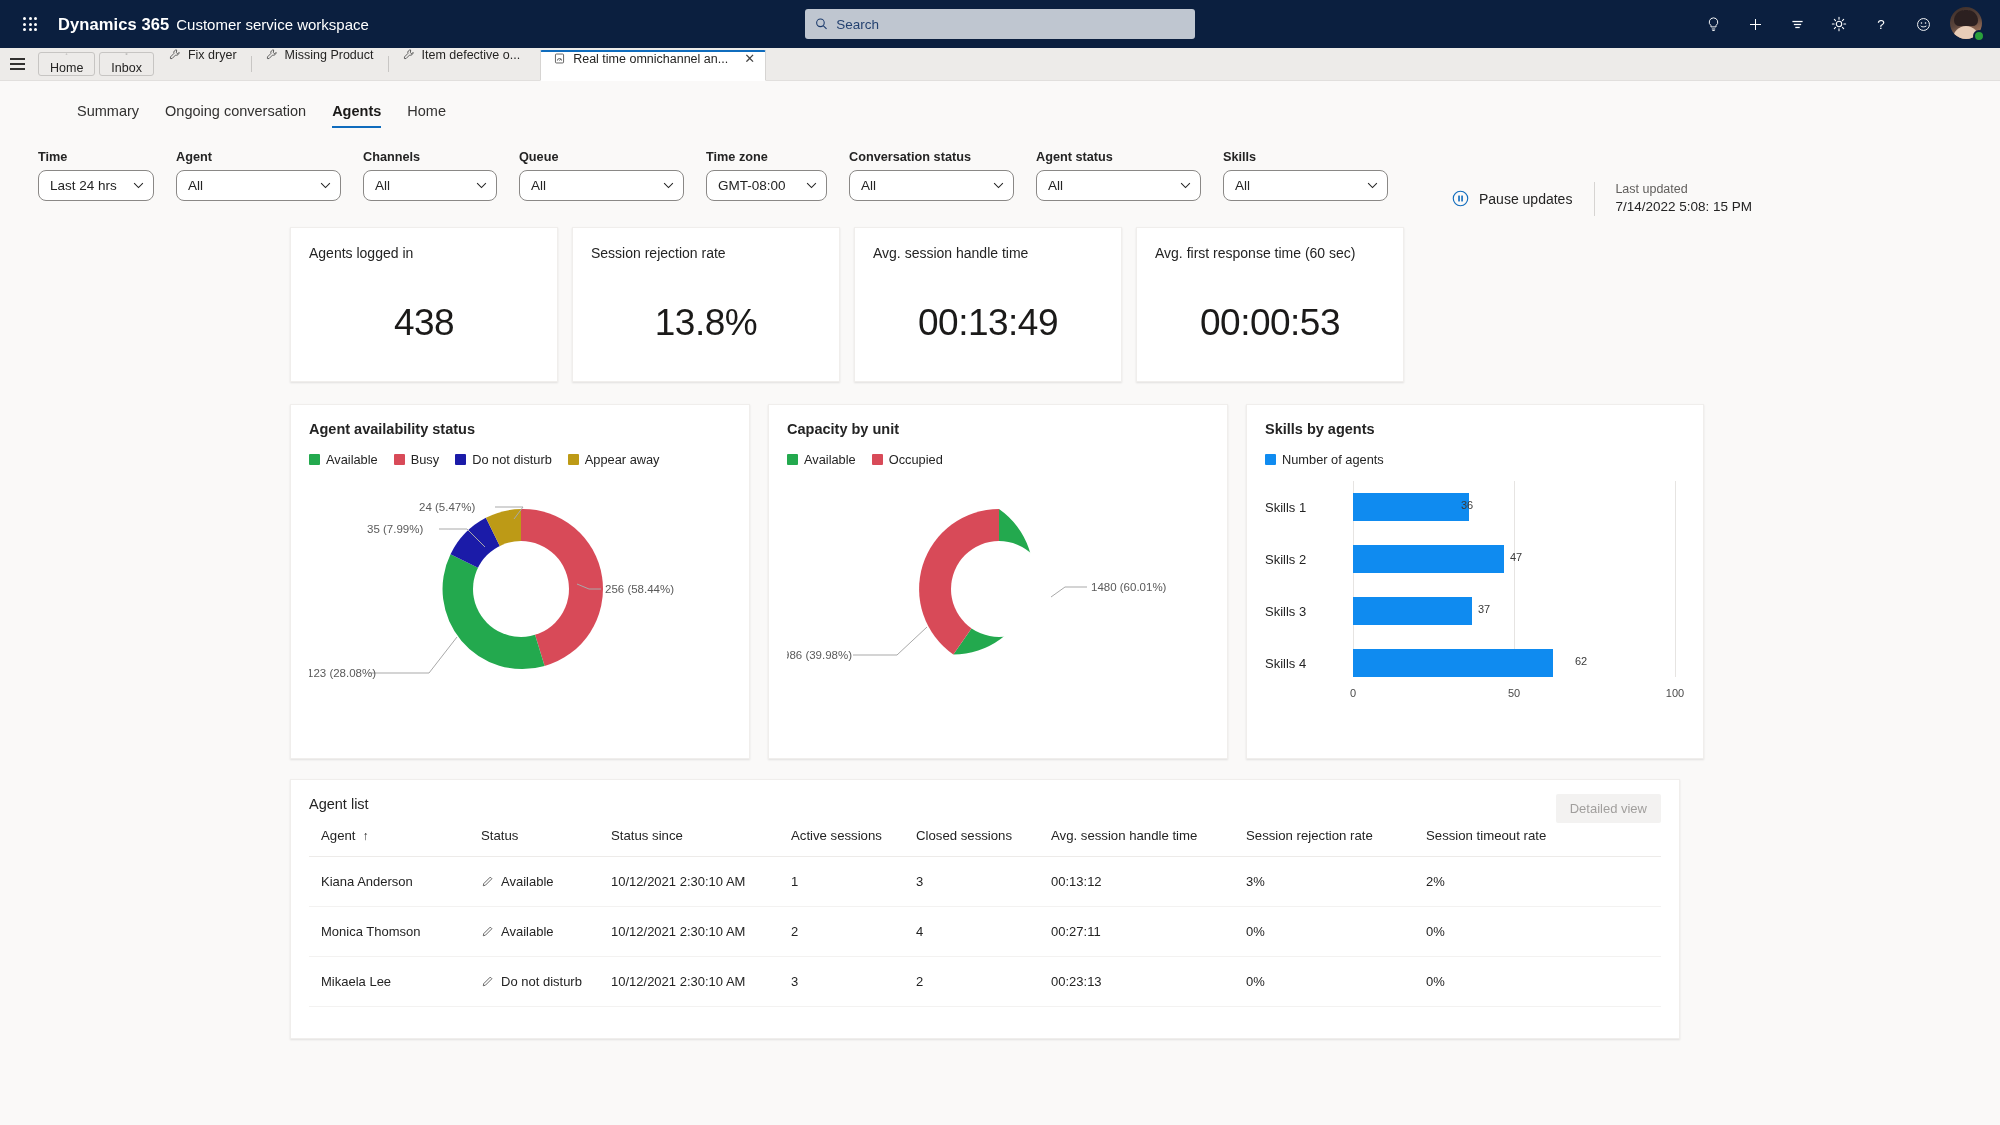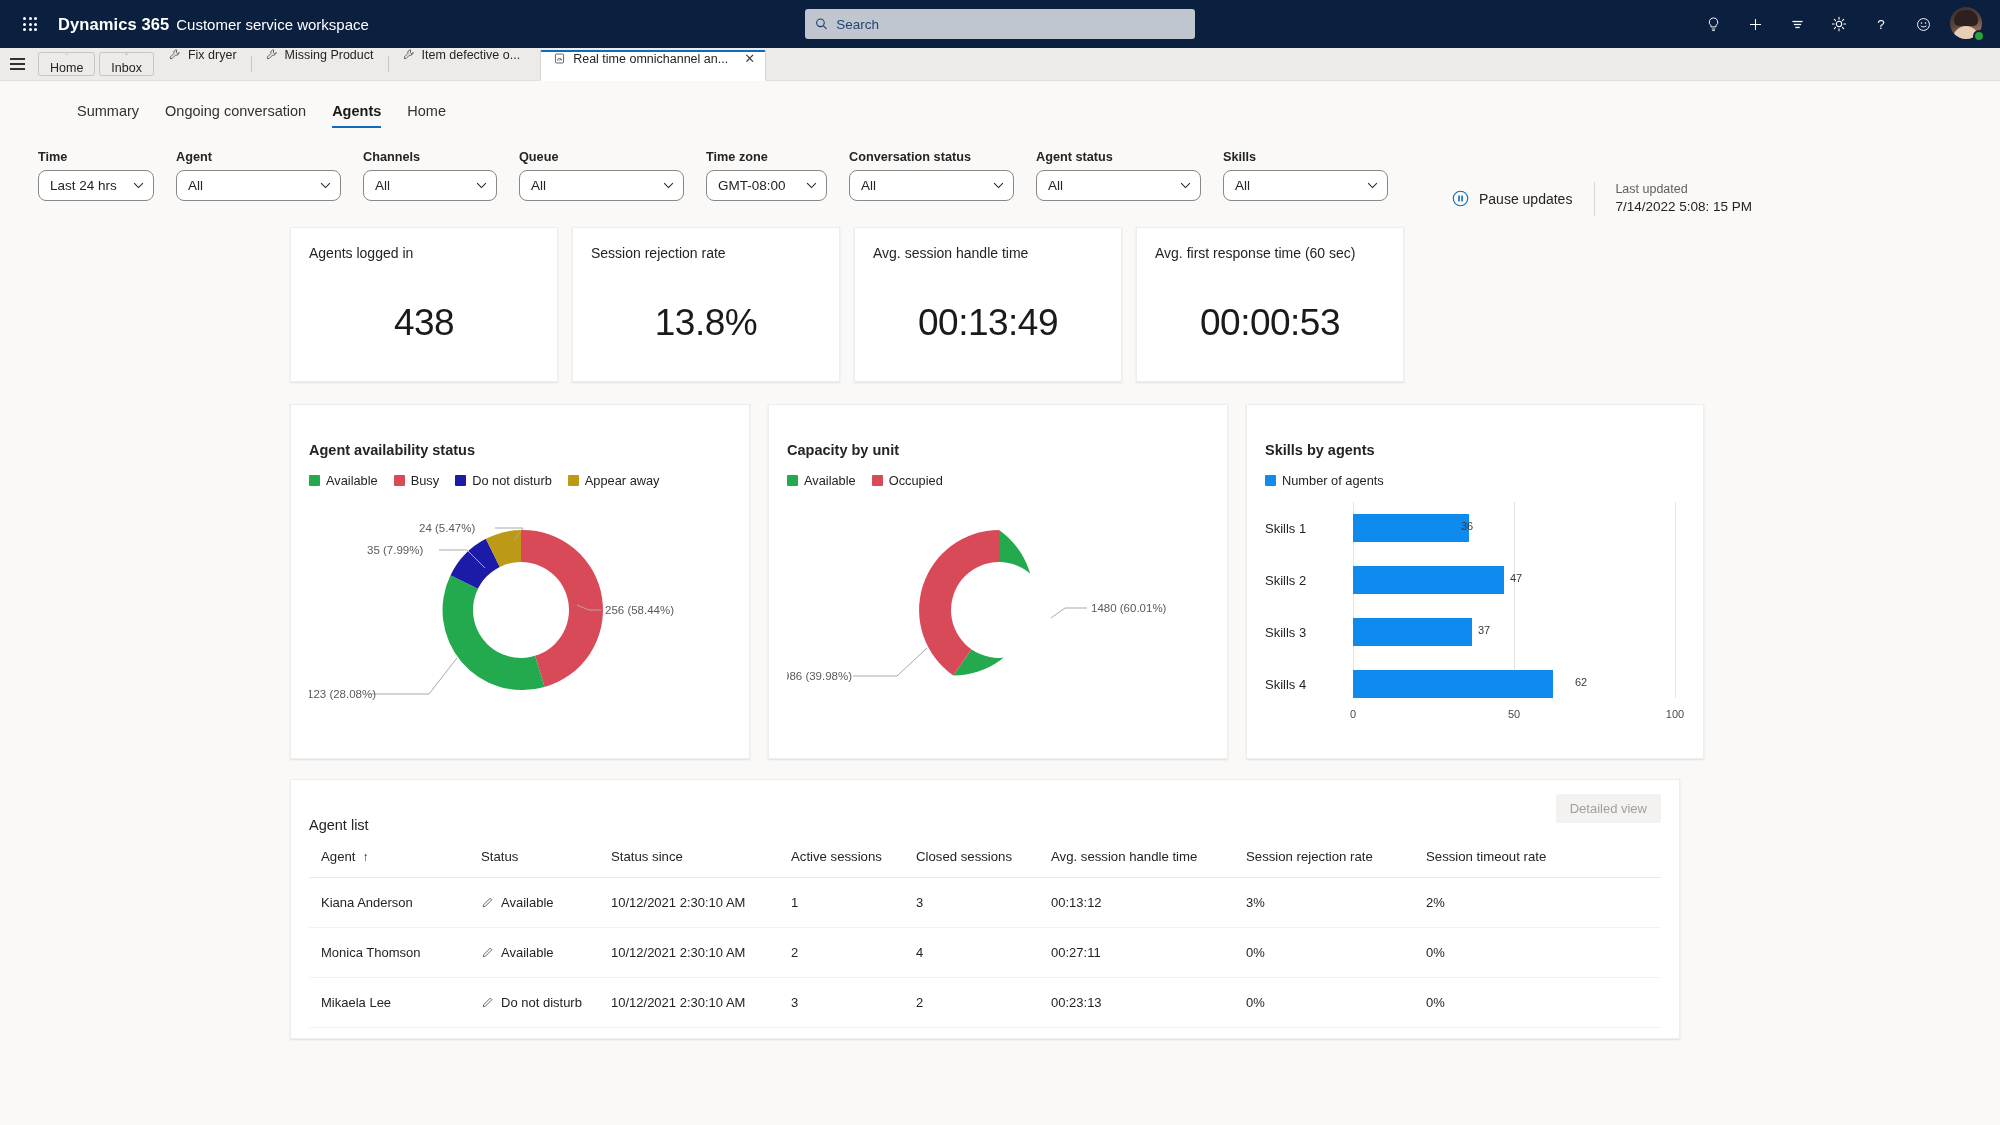--- a/index.html
+++ b/index.html
@@ -160,21 +160,21 @@
     font-size: 37px; color: #1b1a19; font-weight: 400; letter-spacing: -.5px;
   }
 
   
   .charts { display: flex; gap: 18px; padding: 22px 0 0 290px; }
   .card {
     background: #fff; border: 1px solid #f0eeec;
     box-shadow: 0 .6px 1.8px rgba(0,0,0,.10), 0 .1px .3px rgba(0,0,0,.07);
     padding: 16px 18px;
   }
-  .card-title { font-size: 14.5px; font-weight: 700; color: #242424; margin-top: 21px; }
+  .card-title { font-size: 14.5px; font-weight: 700; color: #242424; }
   .legend { display: flex; gap: 16px; margin-top: 15px; flex-wrap: wrap; }
   .lg { display: flex; align-items: center; gap: 6px; font-size: 12.8px; color: #242424; cursor: pointer; }
   .swatch { width: 11px; height: 11px; border-radius: 1px; flex: none; }
 
   .donut-wrap { position: relative; height: 240px; }
   .donut-wrap svg { position: absolute; left: 0; top: 0; }
   .dlabel { font-size: 11.5px; fill: #5a5a5a; font-family: "Liberation Sans", sans-serif; }
 
   .bars { position: relative; margin-top: 14px; height: 218px; }
   .bar-row { display: flex; align-items: center; height: 52px; }

